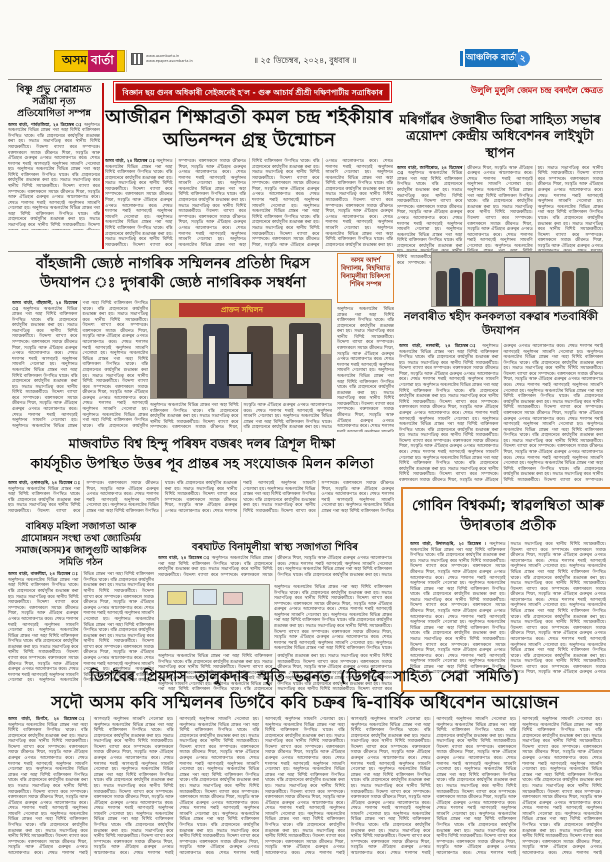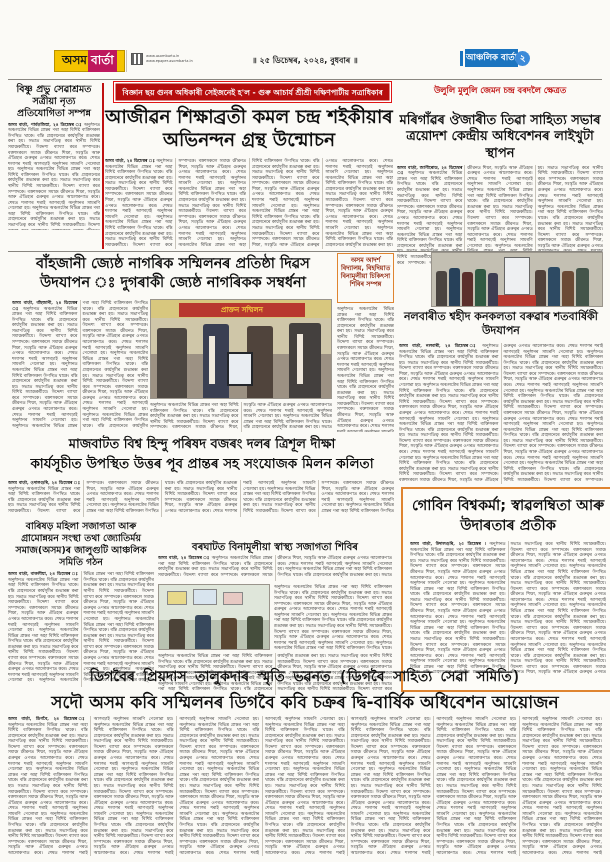--- a/index.html
+++ b/index.html
@@ -36,21 +36,21 @@
   </div>
   <div class="abs vline" style="left:118px;top:5px;height:22px;"></div>
   <div class="abs" style="left:123px;top:8px;display:flex;align-items:center;gap:3px;">
     <span style="width:10px;height:10px;border:1.2px solid #555;display:inline-block;background:
           repeating-linear-gradient(90deg,#666 0 2px,#fff 2px 4px);"></span>
     <span style="display:inline-block;">
       <span style="display:block;font-size:3.6px;color:#555;line-height:1.3;">www.asombarta.in</span>
       <span style="display:block;font-size:3.6px;color:#555;line-height:1.3;">www.epaper.asombarta.in</span>
     </span>
   </div>
-  <div class="abs" style="left:197px;top:9px;width:200px;text-align:center;font-size:8px;font-weight:bold;color:#222;">॥ ২৫ ডিচেম্বৰ, ২০২৪, বুধবাৰ ॥</div>
+  <div class="abs" style="left:197px;top:9px;width:200px;text-align:center;font-size:8px;font-weight:normal;color:#222;">॥ ২৫ ডিচেম্বৰ, ২০২৪, বুধবাৰ ॥</div>
   <div class="abs" style="left:452px;top:4px;display:flex;align-items:center;">
     <span style="width:3px;height:15px;background:#1b74bf;margin-right:2px;"></span>
     <span style="background:#1b74bf;color:#fff;font-weight:bold;font-size:8.5px;padding:2px 1px;">আঞ্চলিক বাৰ্তা</span>
     <span style="background:#3b8ad9;color:#fff;font-weight:bold;font-size:9px;width:15px;height:15px;border-radius:50%;
                  display:flex;align-items:center;justify-content:center;margin-left:-3px;">২</span>
   </div>
 </div>
 <div class="abs hairline" style="left:8px;top:79px;width:594px;"></div>
 
 <div class="abs" style="left:8px;top:83px;width:92px;height:166px;">
@@ -66,21 +66,21 @@
             box-shadow:inset 0 0 0 1.5px #fff;display:flex;align-items:center;justify-content:center;">
   <span style="color:#fff;font-weight:bold;font-size:7.6px;text-align:center;padding:0 6px;">বিজ্ঞান ছয় গুনৰ অধিকাৰী সেইজনেই হ'ল - গুৰু আচাৰ্য শ্ৰীশ্ৰী দক্ষিণপাটীয় সত্ৰাধিকাৰ</span>
 </div>
 <div class="abs hl" style="left:105px;top:106px;width:288px;height:48px;font-size:18.5px;line-height:1.22;">আজীৱন শিক্ষাব্ৰতী কমল চন্দ্ৰ শইকীয়াৰ অভিনন্দন গ্ৰন্থ উন্মোচন</div>
 <div class="abs body-txt cols4" style="left:105px;top:158px;width:288px;height:91px;">
   <span class="byline">অসম বাৰ্তা, ২৪ ডিচেম্বৰ ঃ</span>
   <span> অনুষ্ঠানত অঞ্চলটোৰ বিভিন্ন প্ৰান্তৰ পৰা অহা বিশিষ্ট ব্যক্তিসকল উপস্থিত থাকে। বন্তি প্ৰজ্বলনেৰে কাৰ্যসূচীৰ শুভাৰম্ভ কৰা হয়। সভাত সভাপতিত্ব কৰে স্থানীয় বিশিষ্ট সমাজকৰ্মীয়ে। উদ্দেশ্য ব্যাখ্যা কৰে সম্পাদকে। বক্তাসকলে সমাজ জীৱনত শিক্ষা, সংস্কৃতি আৰু ঐতিহ্যৰ গুৰুত্বৰ ওপৰত আলোকপাত কৰে। শেষত শলাগৰ শৰাই আগবঢ়াই অনুষ্ঠানৰ সামৰণি পেলোৱা হয়। অনুষ্ঠানত অঞ্চলটোৰ বিভিন্ন প্ৰান্তৰ পৰা অহা বিশিষ্ট ব্যক্তিসকল উপস্থিত থাকে। বন্তি প্ৰজ্বলনেৰে কাৰ্যসূচীৰ শুভাৰম্ভ কৰা হয়। সভাত সভাপতিত্ব কৰে স্থানীয় বিশিষ্ট সমাজকৰ্মীয়ে। উদ্দেশ্য ব্যাখ্যা কৰে সম্পাদকে। বক্তাসকলে সমাজ জীৱনত শিক্ষা, সংস্কৃতি আৰু ঐতিহ্যৰ গুৰুত্বৰ ওপৰত আলোকপাত কৰে। শেষত শলাগৰ শৰাই আগবঢ়াই অনুষ্ঠানৰ সামৰণি পেলোৱা হয়। অনুষ্ঠানত অঞ্চলটোৰ বিভিন্ন প্ৰান্তৰ পৰা অহা বিশিষ্ট ব্যক্তিসকল উপস্থিত থাকে। বন্তি প্ৰজ্বলনেৰে কাৰ্যসূচীৰ শুভাৰম্ভ কৰা হয়। সভাত সভাপতিত্ব কৰে স্থানীয় বিশিষ্ট সমাজকৰ্মীয়ে। উদ্দেশ্য ব্যাখ্যা কৰে সম্পাদকে। বক্তাসকলে সমাজ জীৱনত শিক্ষা, সংস্কৃতি আৰু ঐতিহ্যৰ গুৰুত্বৰ ওপৰত আলোকপাত কৰে। শেষত শলাগৰ শৰাই আগবঢ়াই অনুষ্ঠানৰ সামৰণি পেলোৱা হয়। অনুষ্ঠানত অঞ্চলটোৰ বিভিন্ন প্ৰান্তৰ পৰা অহা বিশিষ্ট ব্যক্তিসকল উপস্থিত থাকে। বন্তি প্ৰজ্বলনেৰে কাৰ্যসূচীৰ শুভাৰম্ভ কৰা হয়। সভাত সভাপতিত্ব কৰে স্থানীয় বিশিষ্ট সমাজকৰ্মীয়ে। উদ্দেশ্য ব্যাখ্যা কৰে সম্পাদকে। বক্তাসকলে সমাজ জীৱনত শিক্ষা, সংস্কৃতি আৰু ঐতিহ্যৰ গুৰুত্বৰ ওপৰত আলোকপাত কৰে। শেষত শলাগৰ শৰাই আগবঢ়াই অনুষ্ঠানৰ সামৰণি পেলোৱা হয়। অনুষ্ঠানত অঞ্চলটোৰ বিভিন্ন প্ৰান্তৰ পৰা অহা বিশিষ্ট ব্যক্তিসকল উপস্থিত থাকে। বন্তি প্ৰজ্বলনেৰে কাৰ্যসূচীৰ শুভাৰম্ভ কৰা হয়। সভাত সভাপতিত্ব কৰে স্থানীয় বিশিষ্ট সমাজকৰ্মীয়ে। উদ্দেশ্য ব্যাখ্যা কৰে সম্পাদকে। বক্তাসকলে সমাজ জীৱনত শিক্ষা, সংস্কৃতি আৰু ঐতিহ্যৰ গুৰুত্বৰ ওপৰত আলোকপাত কৰে। শেষত শলাগৰ শৰাই আগবঢ়াই অনুষ্ঠানৰ সামৰণি পেলোৱা হয়। অনুষ্ঠানত অঞ্চলটোৰ বিভিন্ন প্ৰান্তৰ পৰা অহা বিশিষ্ট ব্যক্তিসকল উপস্থিত থাকে। বন্তি প্ৰজ্বলনেৰে কাৰ্যসূচীৰ শুভাৰম্ভ কৰা হয়। সভাত সভাপতিত্ব কৰে স্থানীয় বিশিষ্ট সমাজকৰ্মীয়ে। উদ্দেশ্য ব্যাখ্যা কৰে সম্পাদকে। বক্তাসকলে সমাজ জীৱনত শিক্ষা, সংস্কৃতি আৰু ঐতিহ্যৰ গুৰুত্বৰ ওপৰত আলোকপাত কৰে। শেষত শলাগৰ শৰাই আগবঢ়াই অনুষ্ঠানৰ সামৰণি পেলোৱা হয়। অনুষ্ঠানত অঞ্চলটোৰ বিভিন্ন প্ৰান্তৰ পৰা অহা বিশিষ্ট ব্যক্তিসকল উপস্থিত থাকে। বন্তি প্ৰজ্বলনেৰে কাৰ্যসূচীৰ শুভাৰম্ভ কৰা হয়। সভাত সভাপতিত্ব কৰে স্থানীয় বিশিষ্ট সমাজকৰ্মীয়ে। উদ্দেশ্য ব্যাখ্যা কৰে সম্পাদকে। বক্তাসকলে সমাজ জীৱনত শিক্ষা, সংস্কৃতি আৰু ঐতিহ্যৰ গুৰুত্বৰ ওপৰত আলোকপাত কৰে। শেষত শলাগৰ শৰাই আগবঢ়াই অনুষ্ঠানৰ সামৰণি পেলোৱা হয়। অনুষ্ঠানত অঞ্চলটোৰ বিভিন্ন প্ৰান্তৰ পৰা অহা বিশিষ্ট ব্যক্তিসকল উপস্থিত থাকে। বন্তি প্ৰজ্বলনেৰে কাৰ্যসূচীৰ শুভাৰম্ভ কৰা হয়। সভাত সভাপতিত্ব কৰে স্থানীয় বিশিষ্ট সমাজকৰ্মীয়ে। উদ্দেশ্য ব্যাখ্যা কৰে সম্পাদকে। বক্তাসকলে সমাজ জীৱনত শিক্ষা, সংস্কৃতি আৰু ঐতিহ্যৰ গুৰুত্বৰ ওপৰত আলোকপাত কৰে। শেষত শলাগৰ শৰাই আগবঢ়াই অনুষ্ঠানৰ সামৰণি পেলোৱা হয়। অনুষ্ঠানত অঞ্চলটোৰ বিভিন্ন প্ৰান্তৰ পৰা অহা বিশিষ্ট ব্যক্তিসকল উপস্থিত থাকে। বন্তি প্ৰজ্বলনেৰে কাৰ্যসূচীৰ শুভাৰম্ভ কৰা হয়। সভাত সভাপতিত্ব কৰে স্থানীয় বিশিষ্ট সমাজকৰ্মীয়ে। উদ্দেশ্য ব্যাখ্যা কৰে সম্পাদকে। বক্তাসকলে সমাজ জীৱনত শিক্ষা, সংস্কৃতি আৰু ঐতিহ্যৰ গুৰুত্বৰ ওপৰত আলোকপাত কৰে। শেষত শলাগৰ শৰাই আগবঢ়াই অনুষ্ঠানৰ সামৰণি পেলোৱা হয়। অনুষ্ঠানত অঞ্চলটোৰ বিভিন্ন প্ৰান্তৰ পৰা অহা বিশিষ্ট ব্যক্তিসকল উপস্থিত থাকে। বন্তি প্ৰজ্বলনেৰে কাৰ্যসূচীৰ শুভাৰম্ভ কৰা হয়। সভাত সভাপতিত্ব কৰে স্থানীয় বিশিষ্ট সমাজকৰ্মীয়ে। উদ্দেশ্য ব্যাখ্যা কৰে সম্পাদকে। বক্তাসকলে সমাজ জীৱনত শিক্ষা, সংস্কৃতি আৰু ঐতিহ্যৰ গুৰুত্বৰ ওপৰত আলোকপাত কৰে। শেষত শলাগৰ শৰাই আগবঢ়াই অনুষ্ঠানৰ সামৰণি পেলোৱা হয়।</span>
 </div>
 
 <div class="abs" style="left:397px;top:84px;width:206px;height:165px;">
-  <div class="hl" style="color:#c01111;font-size:8.3px;">উলুলি মুলুলি জেমন চন্দ্ৰ বৰদলৈ ক্ষেত্ৰত</div>
+  <div class="hl" style="color:#c01111;font-size:8.3px;text-align:right;">উলুলি মুলুলি জেমন চন্দ্ৰ বৰদলৈ ক্ষেত্ৰত</div>
   <div class="hl" style="font-size:13px;line-height:1.25;margin-top:14px;">মৰিগাঁৱৰ ঔজাৰীত তিৱা সাহিত্য সভাৰ ত্ৰয়োদশ কেন্দ্ৰীয় অধিবেশনৰ লাইখুটা স্থাপন</div>
   <div class="body-txt cols3" style="margin-top:4px;height:104px;">
     <span class="byline">অসম বাৰ্তা, জাগীৰোড, ২৪ ডিচেম্বৰ ঃ</span>
     <span> অনুষ্ঠানত অঞ্চলটোৰ বিভিন্ন প্ৰান্তৰ পৰা অহা বিশিষ্ট ব্যক্তিসকল উপস্থিত থাকে। বন্তি প্ৰজ্বলনেৰে কাৰ্যসূচীৰ শুভাৰম্ভ কৰা হয়। সভাত সভাপতিত্ব কৰে স্থানীয় বিশিষ্ট সমাজকৰ্মীয়ে। উদ্দেশ্য ব্যাখ্যা কৰে সম্পাদকে। বক্তাসকলে সমাজ জীৱনত শিক্ষা, সংস্কৃতি আৰু ঐতিহ্যৰ গুৰুত্বৰ ওপৰত আলোকপাত কৰে। শেষত শলাগৰ শৰাই আগবঢ়াই অনুষ্ঠানৰ সামৰণি পেলোৱা হয়। অনুষ্ঠানত অঞ্চলটোৰ বিভিন্ন প্ৰান্তৰ পৰা অহা বিশিষ্ট ব্যক্তিসকল উপস্থিত থাকে। বন্তি প্ৰজ্বলনেৰে কাৰ্যসূচীৰ শুভাৰম্ভ কৰা হয়। সভাত সভাপতিত্ব কৰে স্থানীয় বিশিষ্ট সমাজকৰ্মীয়ে। উদ্দেশ্য ব্যাখ্যা কৰে সম্পাদকে। বক্তাসকলে সমাজ জীৱনত শিক্ষা, সংস্কৃতি আৰু ঐতিহ্যৰ গুৰুত্বৰ ওপৰত আলোকপাত কৰে। শেষত শলাগৰ শৰাই আগবঢ়াই অনুষ্ঠানৰ সামৰণি পেলোৱা হয়। অনুষ্ঠানত অঞ্চলটোৰ বিভিন্ন প্ৰান্তৰ পৰা অহা বিশিষ্ট ব্যক্তিসকল উপস্থিত থাকে। বন্তি প্ৰজ্বলনেৰে কাৰ্যসূচীৰ শুভাৰম্ভ কৰা হয়। সভাত সভাপতিত্ব কৰে স্থানীয় বিশিষ্ট সমাজকৰ্মীয়ে। উদ্দেশ্য ব্যাখ্যা কৰে সম্পাদকে। বক্তাসকলে সমাজ জীৱনত শিক্ষা, সংস্কৃতি আৰু ঐতিহ্যৰ গুৰুত্বৰ ওপৰত আলোকপাত কৰে। শেষত শলাগৰ শৰাই আগবঢ়াই অনুষ্ঠানৰ সামৰণি পেলোৱা হয়। অনুষ্ঠানত অঞ্চলটোৰ বিভিন্ন প্ৰান্তৰ পৰা অহা বিশিষ্ট ব্যক্তিসকল উপস্থিত থাকে। বন্তি প্ৰজ্বলনেৰে কাৰ্যসূচীৰ শুভাৰম্ভ কৰা হয়। সভাত সভাপতিত্ব কৰে স্থানীয় বিশিষ্ট সমাজকৰ্মীয়ে। উদ্দেশ্য ব্যাখ্যা কৰে সম্পাদকে। বক্তাসকলে সমাজ জীৱনত শিক্ষা, সংস্কৃতি আৰু ঐতিহ্যৰ গুৰুত্বৰ ওপৰত আলোকপাত কৰে। শেষত শলাগৰ শৰাই আগবঢ়াই অনুষ্ঠানৰ সামৰণি পেলোৱা হয়। অনুষ্ঠানত অঞ্চলটোৰ বিভিন্ন প্ৰান্তৰ পৰা অহা বিশিষ্ট ব্যক্তিসকল উপস্থিত থাকে। বন্তি প্ৰজ্বলনেৰে কাৰ্যসূচীৰ শুভাৰম্ভ কৰা হয়। সভাত সভাপতিত্ব কৰে স্থানীয় বিশিষ্ট সমাজকৰ্মীয়ে। উদ্দেশ্য ব্যাখ্যা কৰে সম্পাদকে। বক্তাসকলে সমাজ জীৱনত শিক্ষা, সংস্কৃতি আৰু ঐতিহ্যৰ গুৰুত্বৰ ওপৰত আলোকপাত কৰে। শেষত শলাগৰ শৰাই আগবঢ়াই অনুষ্ঠানৰ সামৰণি পেলোৱা হয়। অনুষ্ঠানত অঞ্চলটোৰ বিভিন্ন প্ৰান্তৰ পৰা অহা বিশিষ্ট ব্যক্তিসকল উপস্থিত থাকে। বন্তি প্ৰজ্বলনেৰে কাৰ্যসূচীৰ শুভাৰম্ভ কৰা হয়। সভাত সভাপতিত্ব কৰে স্থানীয় বিশিষ্ট সমাজকৰ্মীয়ে। উদ্দেশ্য ব্যাখ্যা কৰে সম্পাদকে। বক্তাসকলে সমাজ জীৱনত শিক্ষা, সংস্কৃতি আৰু ঐতিহ্যৰ গুৰুত্বৰ ওপৰত আলোকপাত কৰে। শেষত শলাগৰ শৰাই আগবঢ়াই অনুষ্ঠানৰ সামৰণি পেলোৱা হয়। অনুষ্ঠানত অঞ্চলটোৰ বিভিন্ন প্ৰান্তৰ পৰা অহা বিশিষ্ট ব্যক্তিসকল উপস্থিত থাকে। বন্তি প্ৰজ্বলনেৰে কাৰ্যসূচীৰ শুভাৰম্ভ কৰা হয়। সভাত সভাপতিত্ব কৰে স্থানীয় বিশিষ্ট সমাজকৰ্মীয়ে। উদ্দেশ্য ব্যাখ্যা কৰে সম্পাদকে। বক্তাসকলে সমাজ জীৱনত শিক্ষা, সংস্কৃতি আৰু ঐতিহ্যৰ গুৰুত্বৰ ওপৰত আলোকপাত কৰে। শেষত শলাগৰ শৰাই আগবঢ়াই অনুষ্ঠানৰ সামৰণি পেলোৱা হয়। অনুষ্ঠানত অঞ্চলটোৰ বিভিন্ন প্ৰান্তৰ পৰা অহা বিশিষ্ট ব্যক্তিসকল উপস্থিত থাকে। বন্তি প্ৰজ্বলনেৰে কাৰ্যসূচীৰ শুভাৰম্ভ কৰা হয়। সভাত সভাপতিত্ব কৰে স্থানীয় বিশিষ্ট সমাজকৰ্মীয়ে। উদ্দেশ্য ব্যাখ্যা কৰে সম্পাদকে। বক্তাসকলে সমাজ জীৱনত শিক্ষা, সংস্কৃতি আৰু ঐতিহ্যৰ গুৰুত্বৰ ওপৰত আলোকপাত কৰে। শেষত শলাগৰ শৰাই আগবঢ়াই অনুষ্ঠানৰ সামৰণি পেলোৱা হয়।</span>
   </div>
 </div>
 
 <div class="abs hairline" style="left:8px;top:251px;width:594px;"></div>
 
 <div class="abs hl" style="left:12px;top:254px;width:322px;height:42px;font-size:14.5px;line-height:1.3;">বাঁহজানী জ্যেষ্ঠ নাগৰিক সম্মিলনৰ প্ৰতিষ্ঠা দিৱস উদযাপন ঃ দুগৰাকী জ্যেষ্ঠ নাগৰিকক সম্বৰ্ধনা</div>

